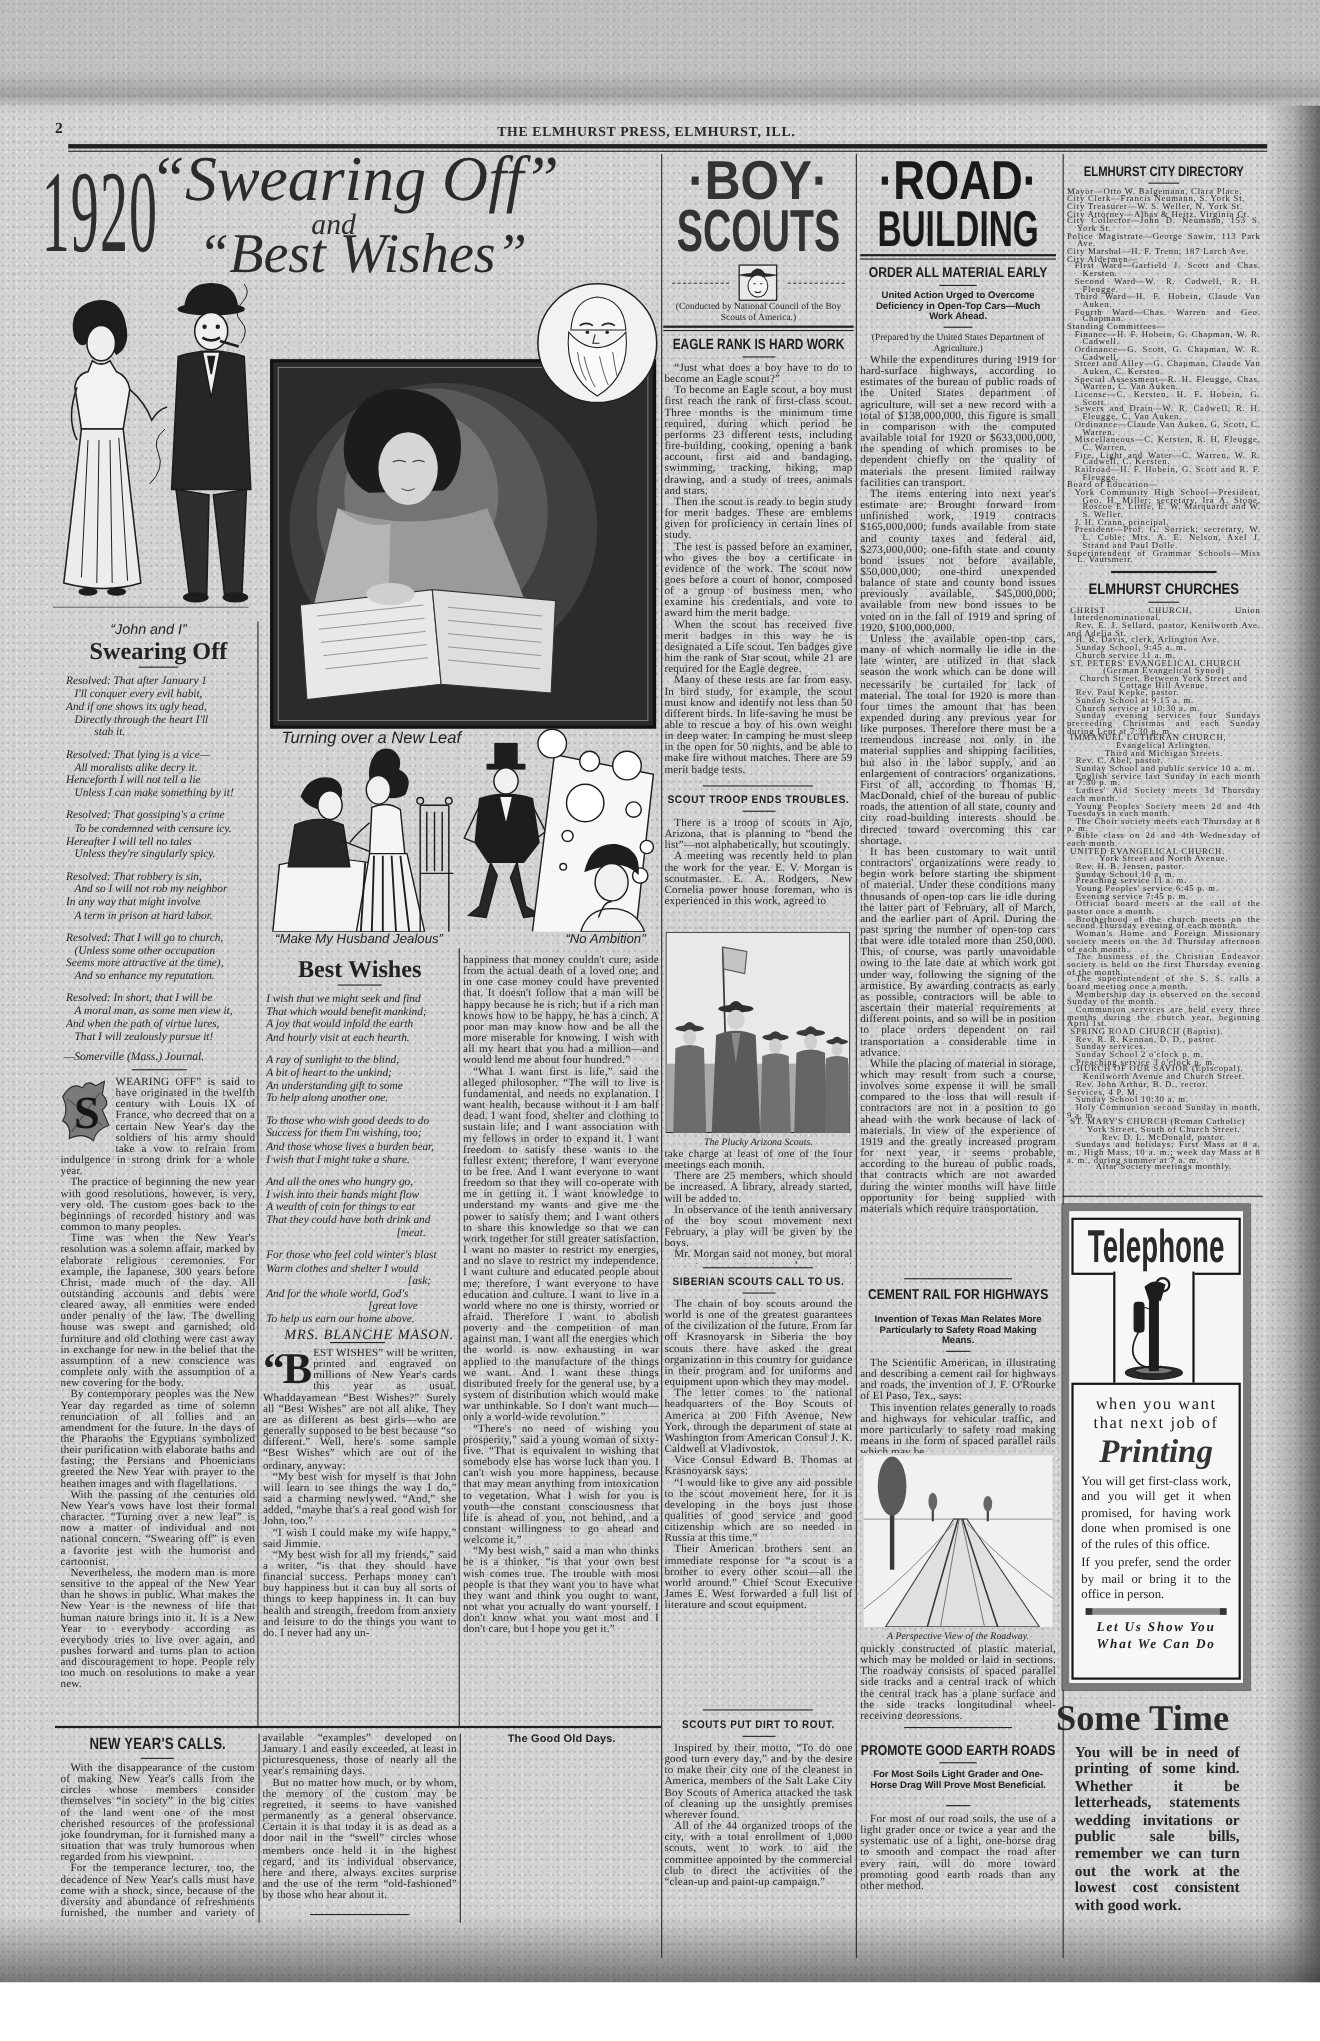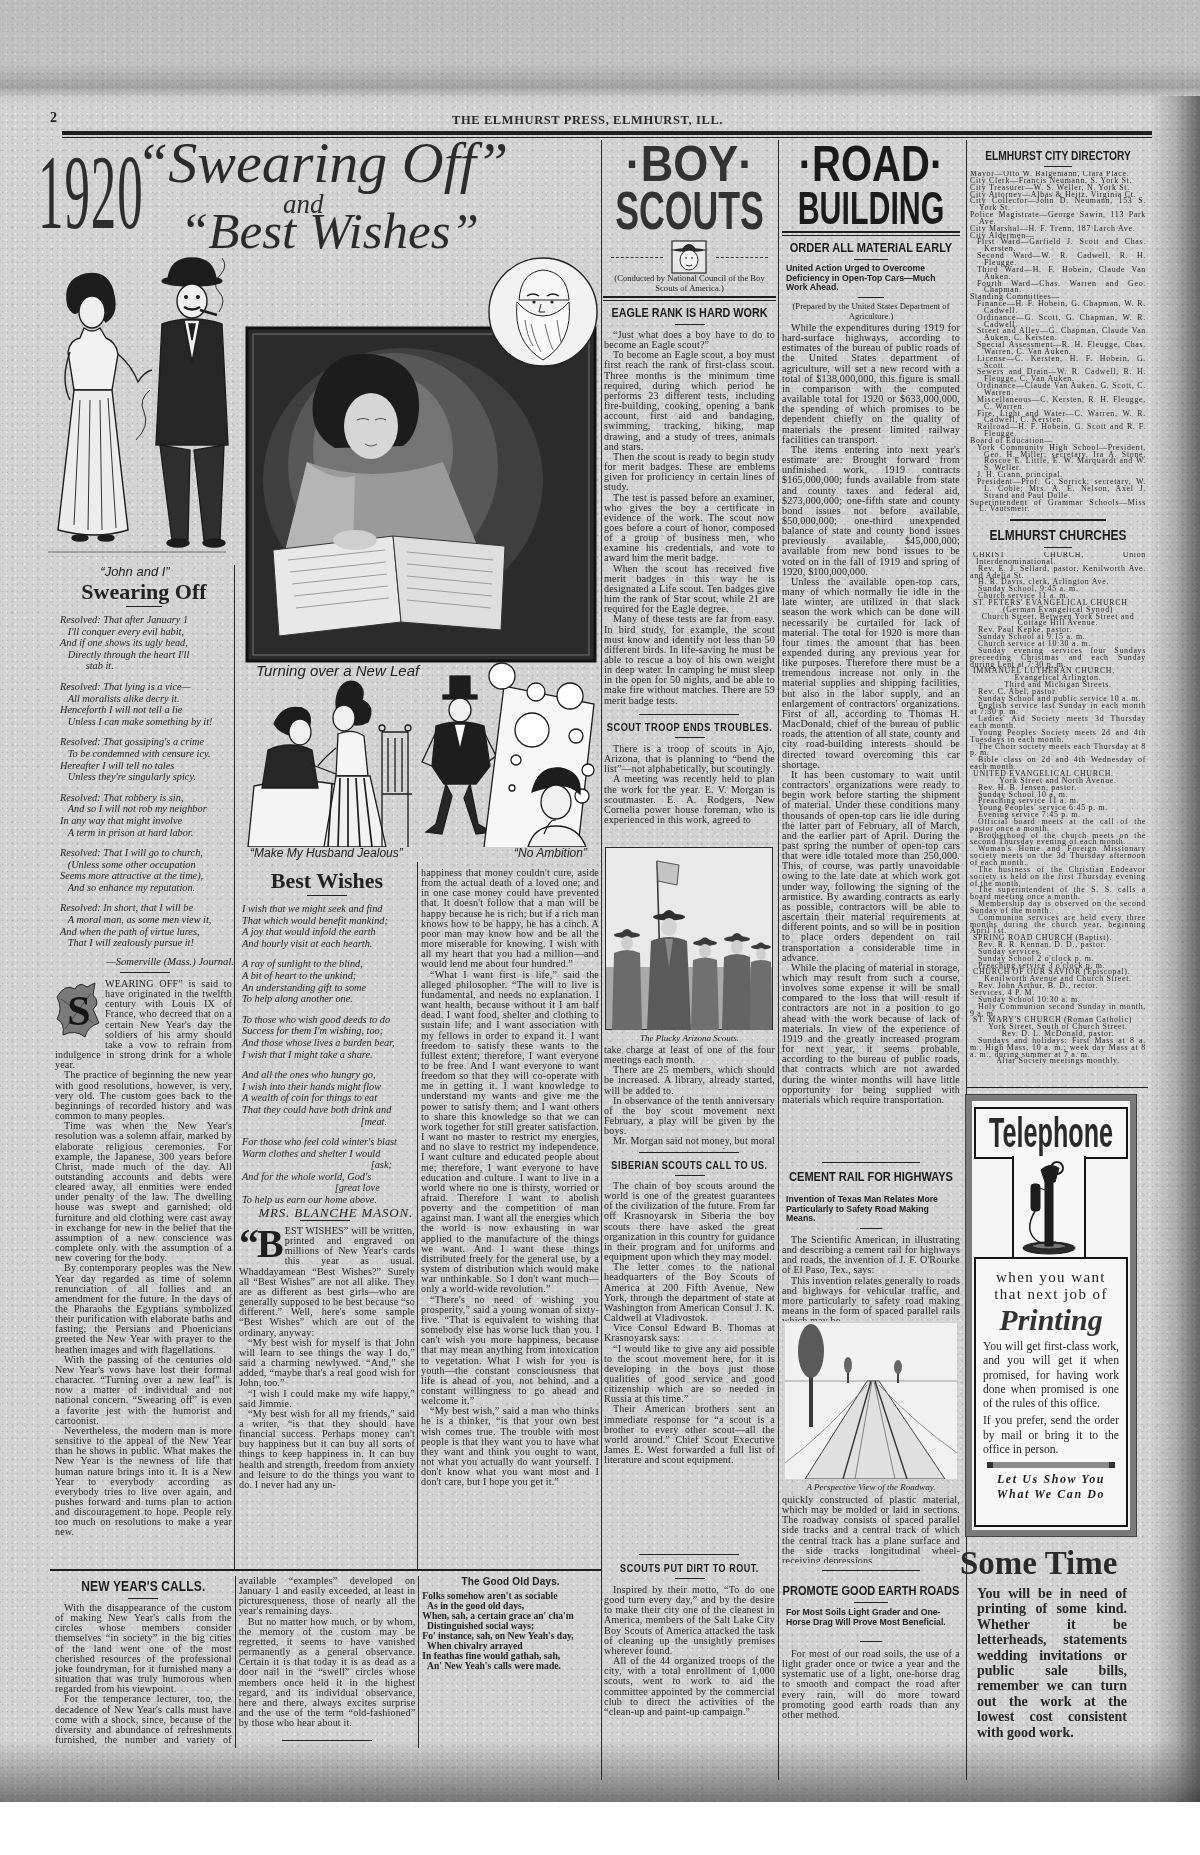--- a/index.html
+++ b/index.html
@@ -22,21 +22,21 @@
 .t-swear{left:136px;top:132px;font-size:58px;line-height:62px}
 .t-and{left:283px;top:190px;font-size:27px;line-height:28px}
 .t-best{left:180px;top:204px;font-size:51px;line-height:54px}
 .caption{font-family:"Liberation Sans",sans-serif;font-style:italic;color:#222;white-space:nowrap}
 .heading-serif{font-family:"Liberation Serif",serif;font-weight:bold;text-align:center;color:#222}
 .poem p{white-space:pre-wrap;font-style:italic;font-size:10.3px;line-height:11.6px;margin-bottom:9px;color:#1f1f1f}
 .text{position:absolute;font-size:10.1px;line-height:10.15px;text-align:justify;letter-spacing:.15px;overflow:hidden;color:#1f1f1f}
 .text p{text-indent:9px}
 .cont > p:first-of-type{text-indent:0}
 .hd{font-family:"Liberation Sans",sans-serif;font-weight:bold;text-align:center;white-space:nowrap;color:#1c1c1c}
-.subhd{font-family:"Liberation Sans",sans-serif;font-weight:bold;font-size:8.7px;line-height:9.7px;color:#222}
+.subhd{font-family:"Liberation Sans",sans-serif;font-weight:bold;font-size:8.7px;line-height:9.7px;text-align:center;color:#222}
 .credit{font-size:8.6px;line-height:9.6px;text-align:center;color:#222}
 .dir{position:absolute;font-size:7.9px;line-height:6.85px;letter-spacing:.7px;overflow:hidden;color:#1e1e1e;text-align:justify}
 .dir .lv-entry{padding-left:9px;text-indent:-9px}
 .dir .lv-subentry{padding-left:14px;text-indent:-7px}
 .dir .lv-church{padding-left:6px;text-indent:-3px}
 .dir .lv-detail{text-indent:8px}
 .dir .lv-center{text-align:center}
 .dir .lv-plain{text-indent:0}
 .nyc{position:absolute;column-count:3;column-gap:7px;column-rule:1px solid #2a2a2a;column-fill:auto;font-size:10.1px;line-height:10.15px;text-align:justify;letter-spacing:.15px;color:#1f1f1f}
 .nyc p{text-indent:9px}
@@ -138,21 +138,21 @@
    A term in prison at hard labor.</p>
     <p>Resolved: That I will go to church,
    (Unless some other occupation
 Seems more attractive at the time),
    And so enhance my reputation.</p>
     <p>Resolved: In short, that I will be
    A moral man, as some men view it,
 And when the path of virtue lures,
    That I will zealously pursue it!</p>
   </div>
-<div class="abs" style="left:58px;top:956px;width:176px;text-align:right;font-style:italic;font-size:10.6px;line-height:12px">—Somerville (Mass.) Journal.</div>
+<div class="abs" style="left:58px;top:956px;width:176px;text-align:left;font-style:italic;font-size:10.6px;line-height:12px">—Somerville (Mass.) Journal.</div>
 <div class="srule" style="left:120px;top:972px;width:50px"></div>
 <div class="text" style="left:55px;top:979px;width:177px;height:586px">
   <div style="float:left;width:46px;height:61px;margin:0 4px 0 0">
     <svg width="46" height="61" viewBox="0 0 46 61">
       <path d="M2 18 Q10 4 20 10 Q24 2 32 8 L40 4 L38 16 Q46 24 38 30 L44 44 Q32 48 30 58 Q20 50 8 56 Q10 44 2 40 Q8 30 2 18Z" fill="#7a7a7a" stroke="#2a2a2a" stroke-width="1"></path>
       <path d="M6 20 L38 44 M10 50 L36 14" stroke="#3a3a3a" stroke-width=".8"></path>
       <text x="24" y="46" font-family="Liberation Serif, serif" font-size="42" font-weight="bold" fill="#151515" text-anchor="middle">S</text>
     </svg>
   </div>
   <div class="cont">
@@ -292,28 +292,20 @@
   <div class="nyc-head">NEW YEAR'S CALLS.</div>
   <div class="mini-rule"></div>
   <div>
 
   <p>With the disappearance of the custom of making New Year's calls from the circles whose members consider themselves “in society” in the big cities of the land went one of the most cherished resources of the professional joke foundryman, for it furnished many a situation that was truly humorous when regarded from his viewpoint.</p>
       <p>For the temperance lecturer, too, the decadence of New Year's calls must have come with a shock, since, because of the diversity and abundance of refreshments furnished, the number and variety of available “examples” developed on January 1 and easily exceeded, at least in picturesqueness, those of nearly all the year's remaining days.</p>
       <p>But no matter how much, or by whom, the memory of the custom may be regretted, it seems to have vanished permanently as a general observance. Certain it is that today it is as dead as a door nail in the “swell” circles whose members once held it in the highest regard, and its individual observance, here and there, always excites surprise and the use of the term “old-fashioned” by those who hear about it.</p>
     </div>
   <div class="div-rule"></div>
   <div class="god-head">The Good Old Days.</div>
-  <div class="god-poem">Folks somehow aren't as sociable
-  As in the good old days,
-When, sah, a certain grace an' cha'm
-  Distinguished social ways;
-Fo' instance, sah, on New Yeah's day,
-  When chivalry arrayed
-In feathas fine would gathah, sah,
-  An' New Yeah's calls were made.</div>
 </div>
 
 <div class="abs" style="left:603px;top:140px;width:173px;height:572px">
   <div class="abs hd" style="left:-20px;top:0;width:213px;font-size:50px;line-height:48px;transform:scaleX(.9);color:#333">·BOY·</div>
   <div class="abs hd" style="left:-40px;top:44px;width:253px;font-size:54px;line-height:52px;transform:scaleX(.66);color:#333">SCOUTS</div>
   <div class="abs" style="left:8px;top:117px;width:52px;border-top:1.5px dashed #333"></div>
   <svg class="abs" style="left:63px;top:97px" width="46" height="38" viewBox="0 0 46 38">
     <rect x="6" y="4" width="34" height="32" fill="#e8e8e8" stroke="#2a2a2a" stroke-width="1.2"></rect>
     <path d="M16 12 Q23 2 30 12 Z" fill="#2a2a2a"></path>
     <path d="M4 13 Q23 9 42 13 Q23 17 4 13Z" fill="#2a2a2a"></path>

